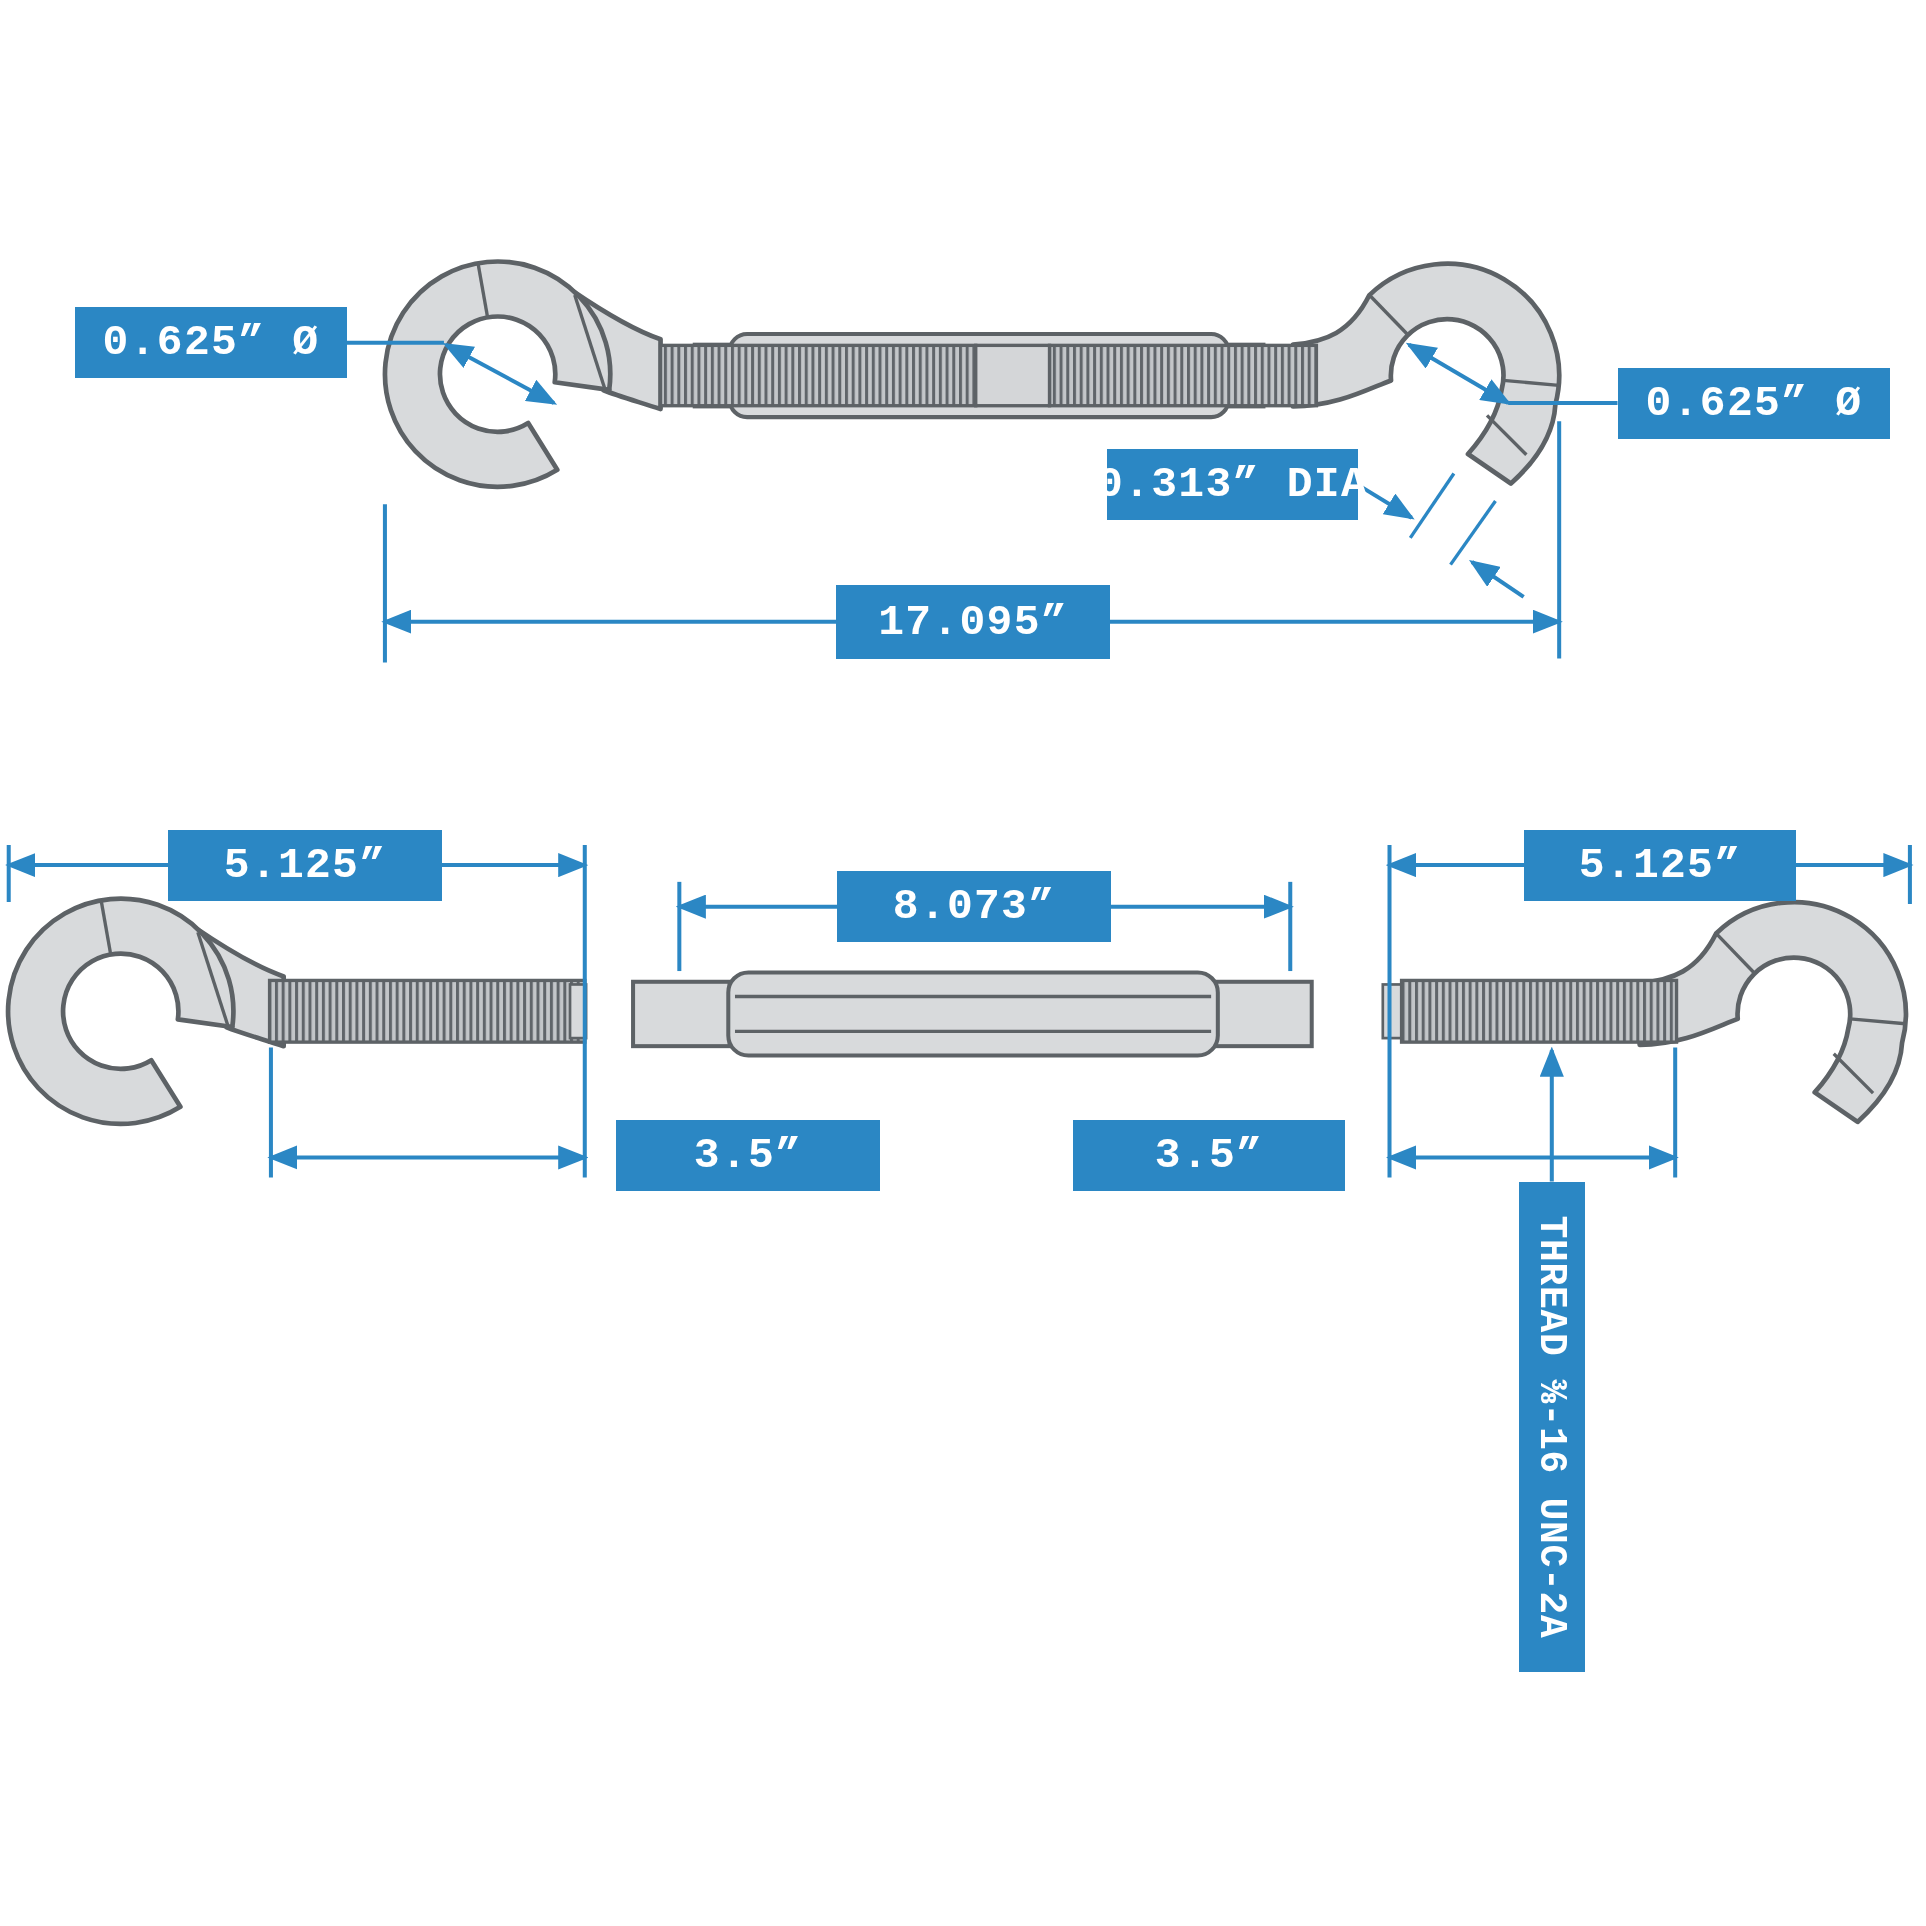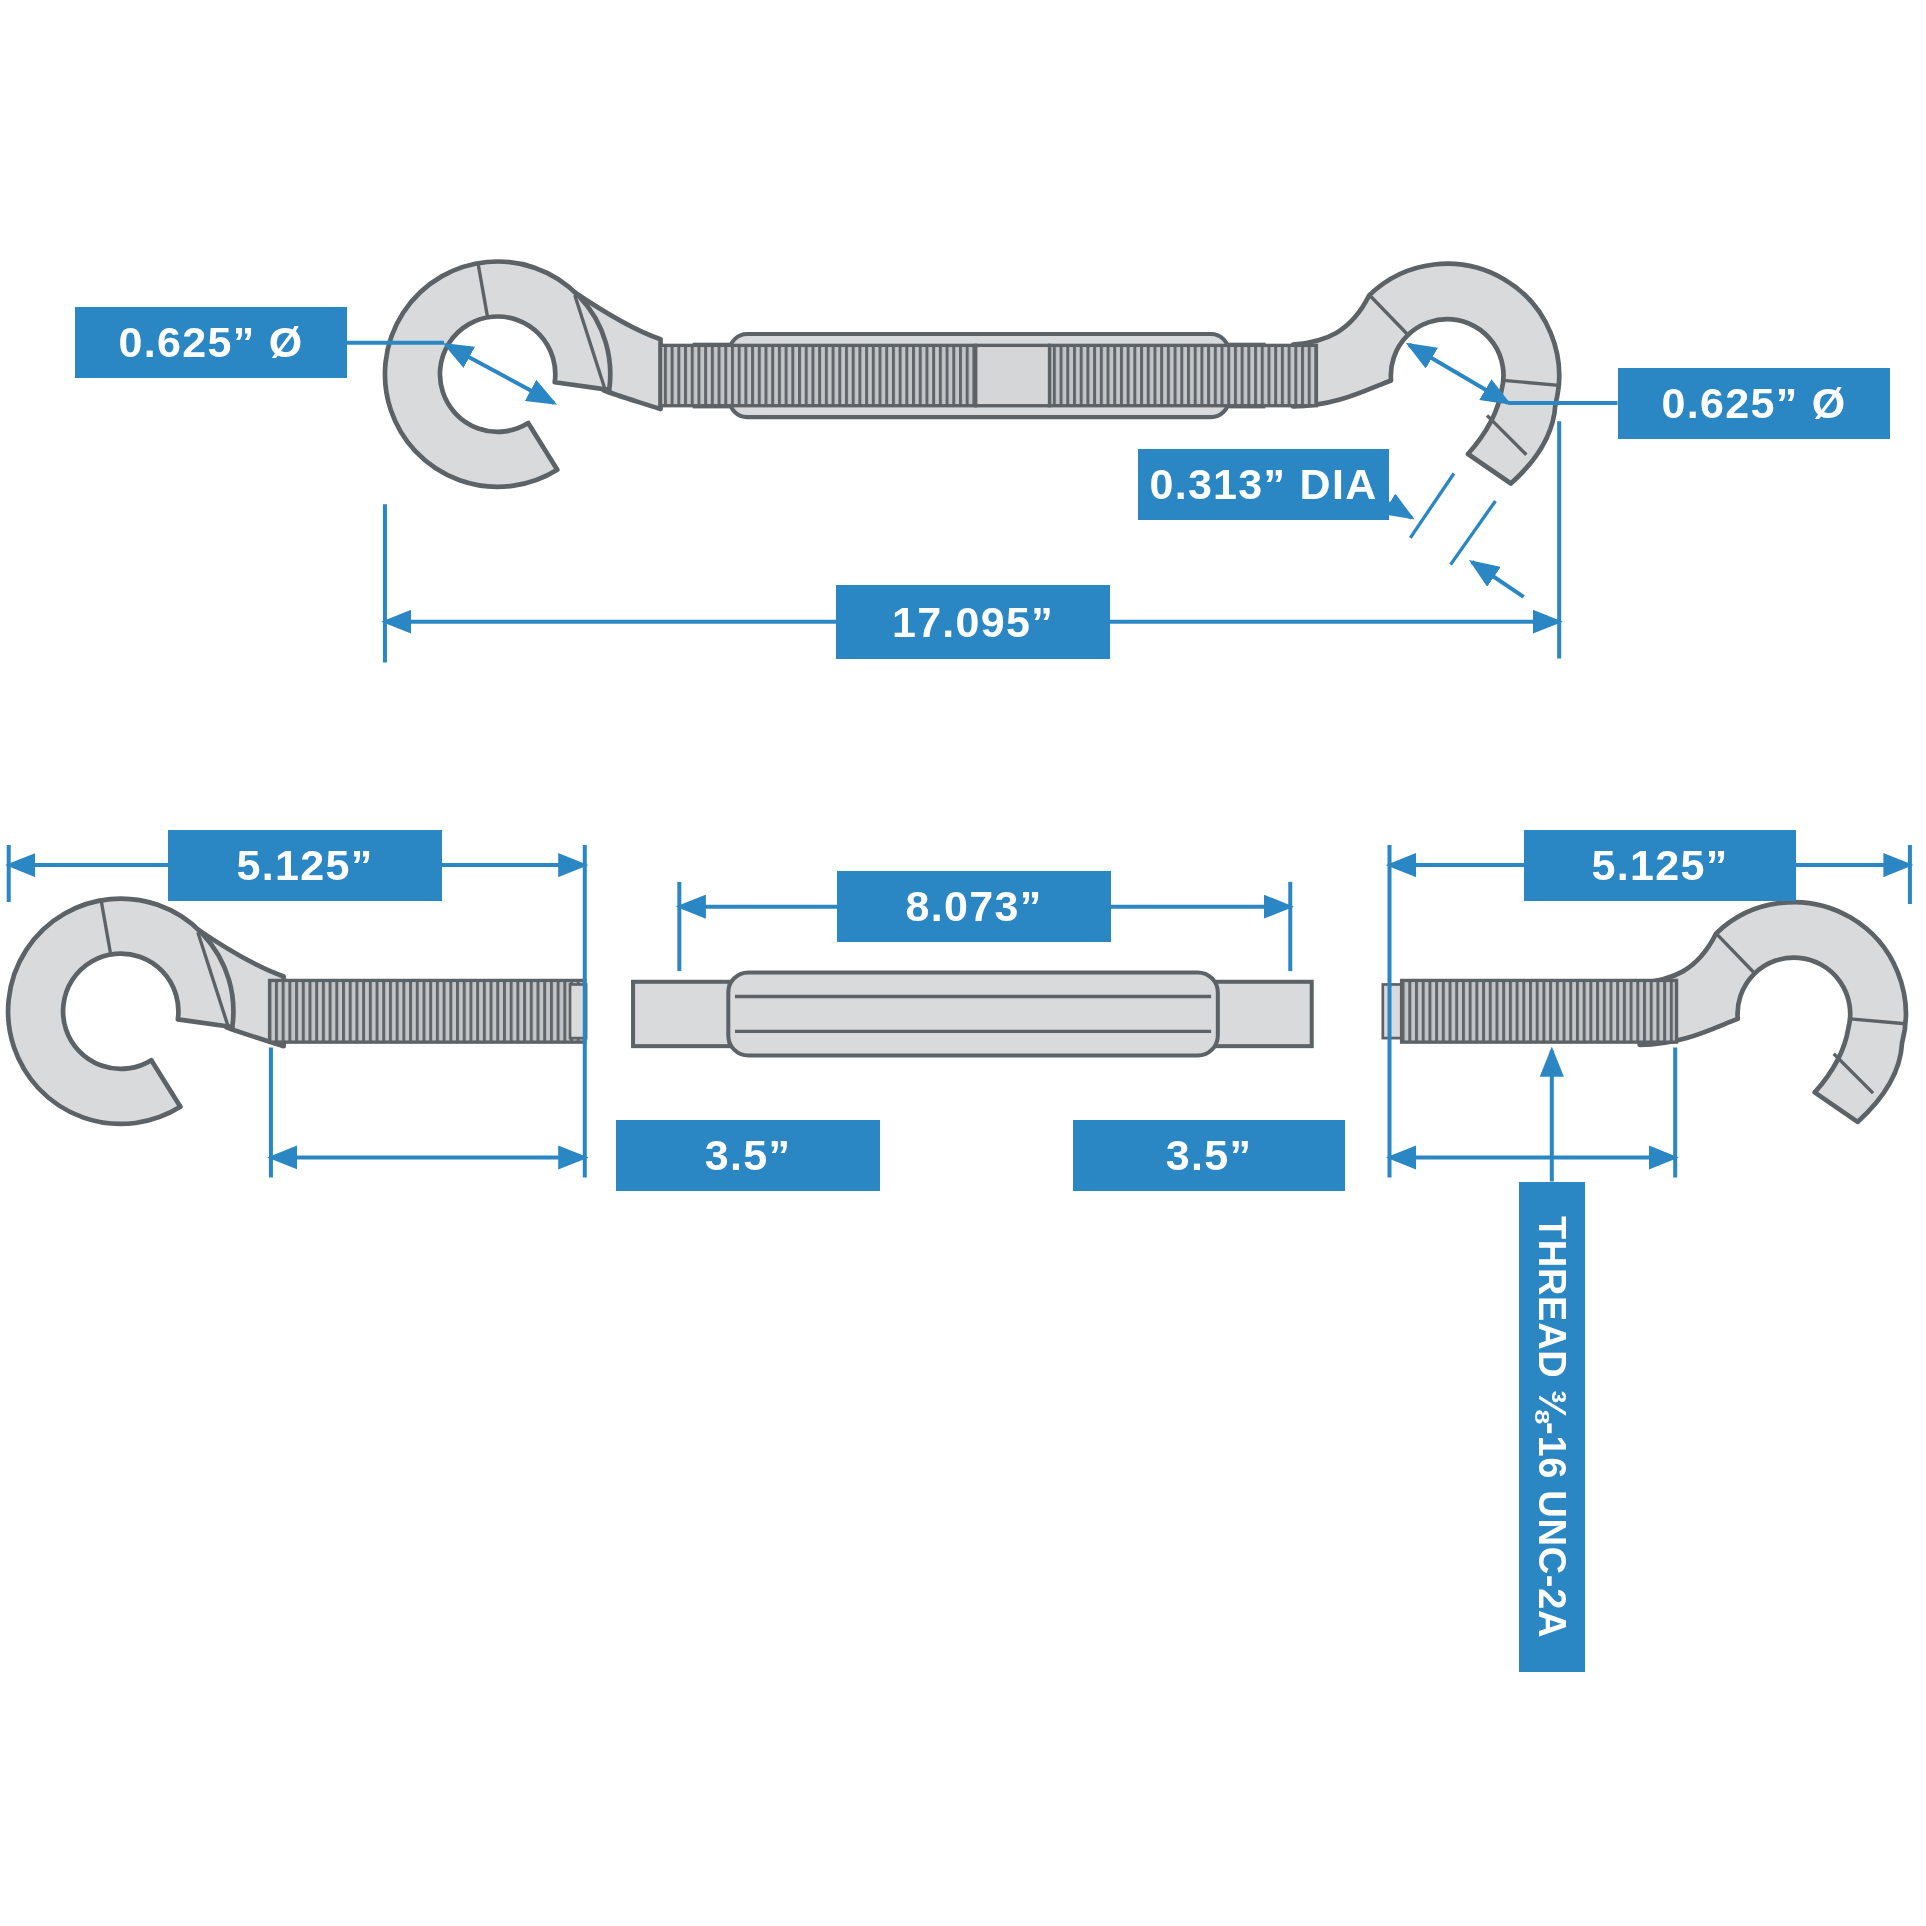--- a/index.html
+++ b/index.html
@@ -1,18 +1,18 @@
 <!DOCTYPE html>
 <html style="font-size:10.7px"><head>
 <meta charset="utf-8">
 <style>
   html,body{margin:0;padding:0;background:#ffffff;}
   .canvas{
     position:relative;width:1926px;height:1926px;background:#ffffff;
-    font-family:Liberation Sans, sans-serif;overflow:hidden;
+    font-family:Liberation Mono, monospace;overflow:hidden;
   }
   .layer{position:absolute;left:0;top:0;}
   .dim-label{
     position:absolute;background:#2b87c4;color:#ffffff;
     font-weight:bold;font-size:43px;letter-spacing:1.3px;
     display:flex;align-items:center;justify-content:center;
     white-space:nowrap;
   }
   .dim-label.vertical{
     transform:rotate(90deg);transform-origin:0 0;
@@ -122,21 +122,21 @@
       <line x1="2072" y1="1726" x2="2498" y2="1726" marker-start="url(#ah)" marker-end="url(#ah)"></line>
 
       <line x1="2314" y1="1762" x2="2314" y2="1566" marker-end="url(#ah)"></line>
     </g>
   </svg>
 
   <div class="dim-label" style="left:75px;top:307px;width:272px;height:71px;">0.625” Ø</div>
 
   <div class="dim-label" style="left:1618px;top:368px;width:272px;height:71px;">0.625” Ø</div>
 
-  <div class="dim-label" style="left:1107px;top:449px;width:251px;height:71px;margin-left:31px;">0.313” DIA</div>
+  <div class="dim-label" style="left:1107px;top:449px;width:251px;height:71px;">0.313” DIA</div>
 
   <div class="dim-label" style="left:836px;top:585px;width:274px;height:74px;">17.095”</div>
 
   <div class="dim-label" style="left:168px;top:830px;width:274px;height:71px;">5.125”</div>
 
   <div class="dim-label" style="left:837px;top:871px;width:274px;height:71px;">8.073”</div>
 
   <div class="dim-label" style="left:1524px;top:830px;width:272px;height:71px;">5.125”</div>
 
   <div class="dim-label" style="left:616px;top:1120px;width:264px;height:71px;">3.5”</div>

